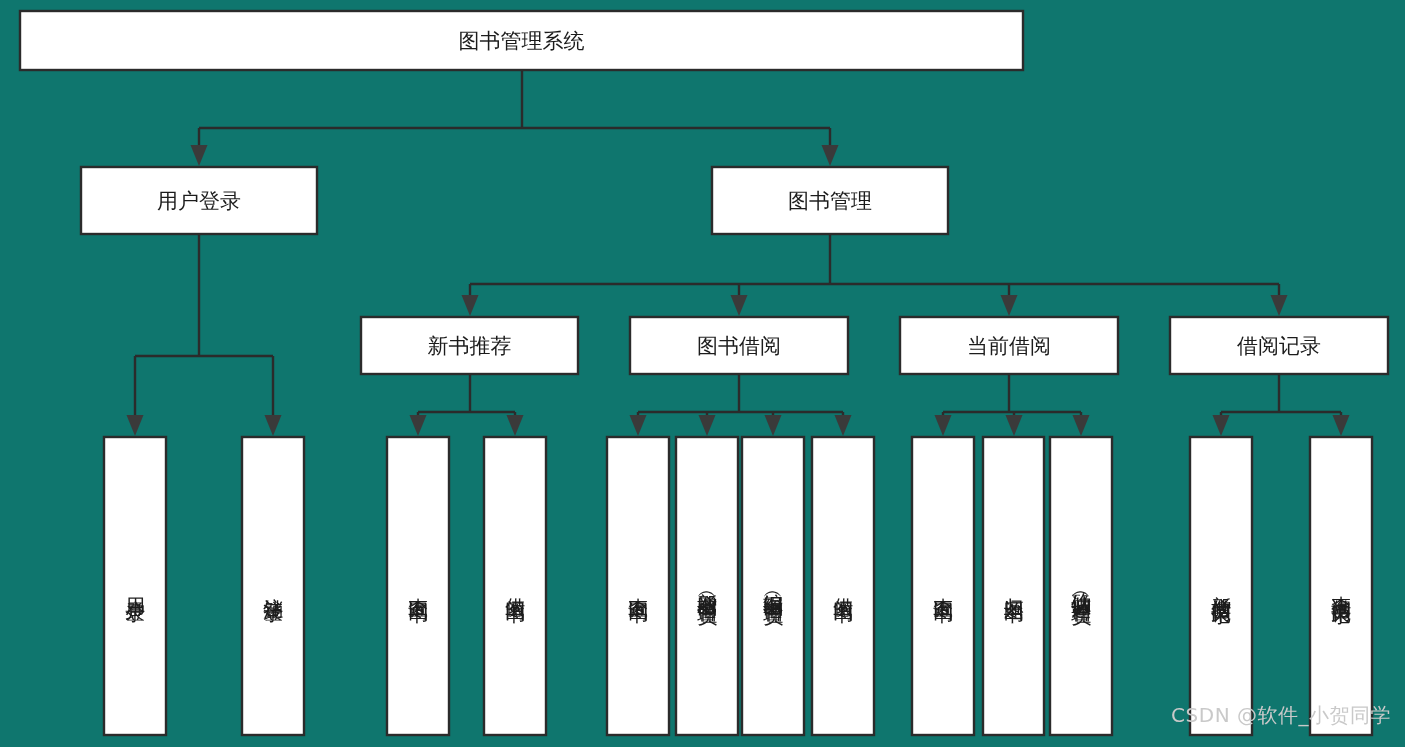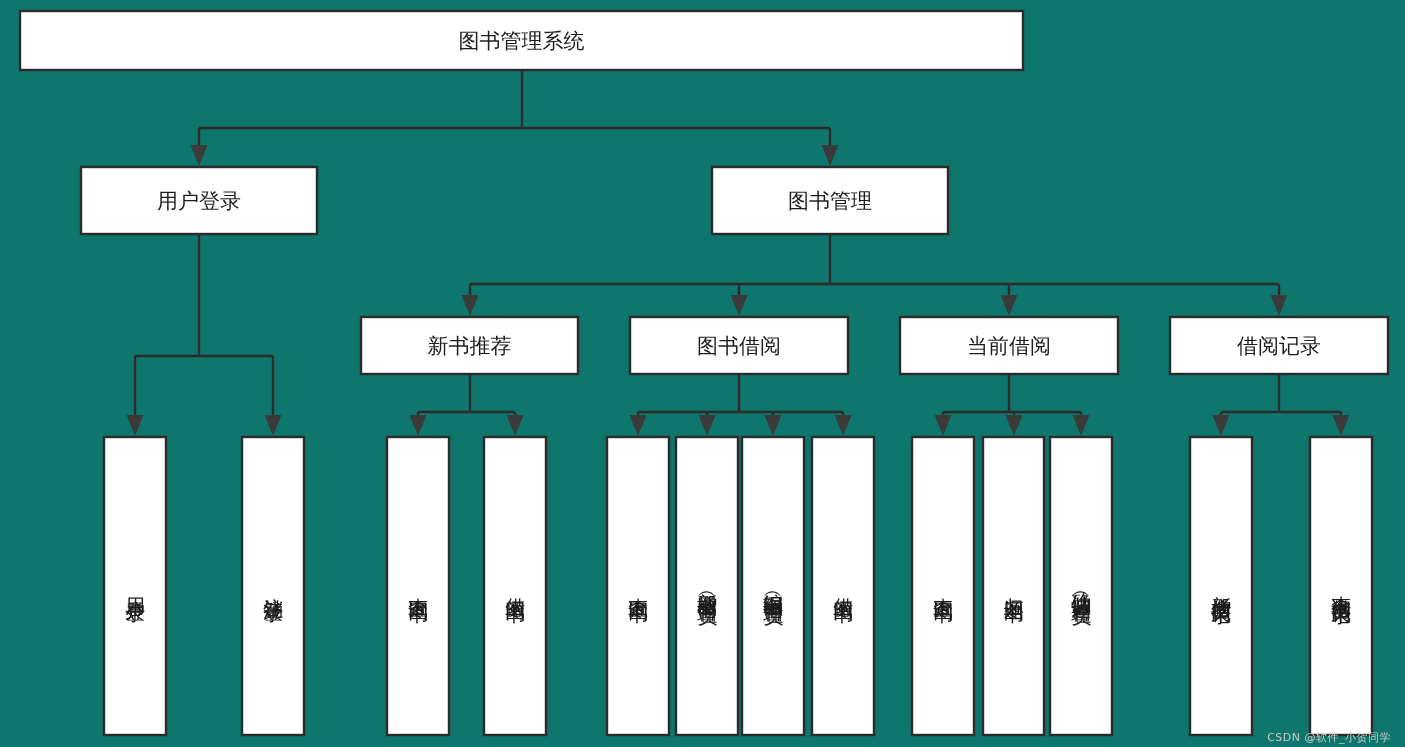--- a/index.html
+++ b/index.html
@@ -64,23 +64,23 @@
     font-size: 20px;
     line-height: 1.18;
     letter-spacing: 2px;
     color: #1c1c1c;
     white-space: nowrap;
     text-align: center;
   }
   .watermark {
     position: absolute;
     right: 14px;
-    bottom: 2px;
-    font-family: "DejaVu Sans", "Liberation Sans", sans-serif;
-    font-size: 11px;
+    bottom: 18px;
+    font-family: "DejaVu Sans", "Liberation Sans", sans-serif;
+    font-size: 20px;
     color: #c9c9c9;
     letter-spacing: 0.5px;
     white-space: nowrap;
     user-select: none;
   }
 </style>
 </head>
 <body>
 
 <div id="diagram-root">

